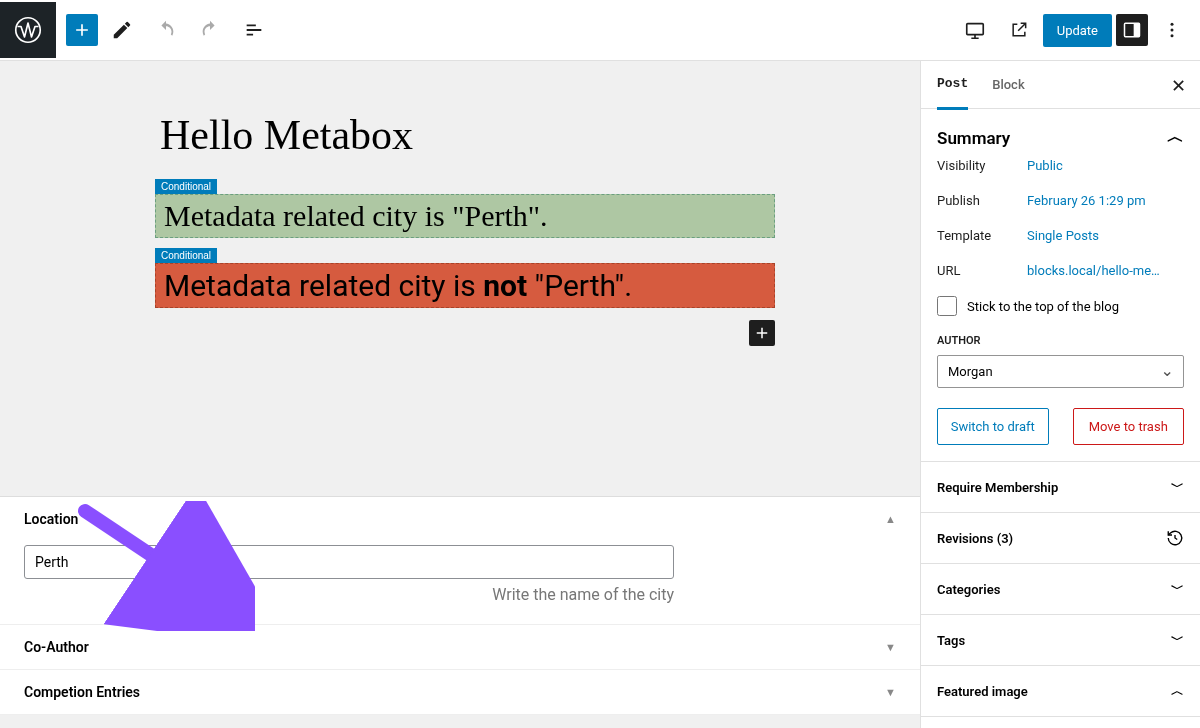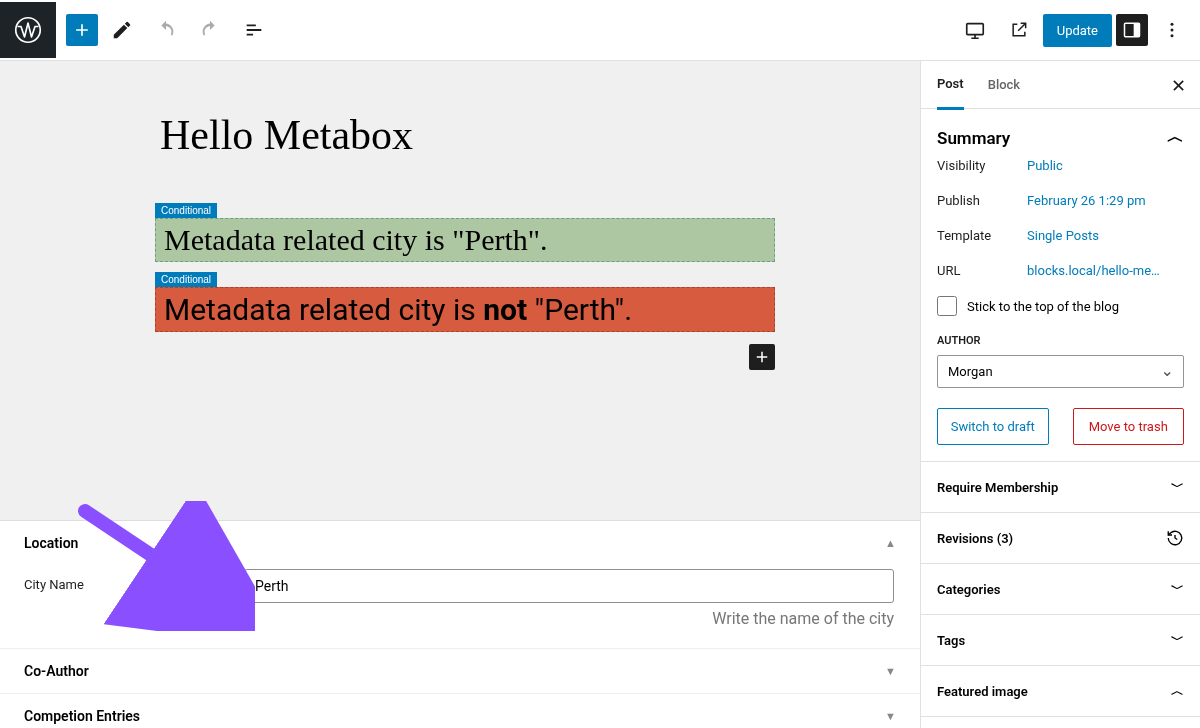--- a/index.html
+++ b/index.html
@@ -17,21 +17,21 @@
 .update-btn { background: #007cba; color: #fff; border: none; padding: 9px 14px; border-radius: 2px; font-size: 13px; cursor: pointer; }
 .square-btn { width: 32px; height: 32px; border-radius: 2px; background: #1e1e1e; color: #fff; display: flex; align-items: center; justify-content: center; cursor: pointer; }
 
 
 .main { display: flex; height: calc(728px - 56px); }
 .editor { flex: 1; overflow: auto; background: #f0f0f0; position: relative; }
 .sidebar { width: 280px; border-left: 1px solid #e0e0e0; background: #fff; overflow: auto; font-size: 13px; }
 
 
 .canvas { background: #f0f0f0; padding: 50px 0 0 0; }
-.post-title { font-family: Georgia, "Times New Roman", serif; font-size: 42px; font-weight: 400; color: #000; margin-left: 160px; margin-bottom: 40px; }
+.post-title { font-family: Georgia, "Times New Roman", serif; font-size: 42px; font-weight: 400; color: #000; margin-left: 160px; margin-bottom: 16px; }
 .block-wrap { max-width: 620px; margin-left: 155px; position: relative; }
 .cond-label { display: inline-block; background: #007cba; color: #fff; font-size: 10px; padding: 2px 6px; font-family: -apple-system, sans-serif; }
 .cond-block { font-family: Georgia, "Times New Roman", serif; font-size: 30px; padding: 4px 8px; border: 1px dashed #6b9f7f; }
 .cond-block.green { background: #aec7a3; color: #000; }
 .cond-block.red { background: #d65b3f; color: #000; margin-top: 0; border-color: #a84329; }
 .cond2-wrap { margin-top: 6px; }
 .block-add { width: 26px; height: 26px; background: #1e1e1e; color: #fff; display: flex; align-items: center; justify-content: center; border-radius: 2px; float: right; margin-top: 12px; margin-right: 0; cursor: pointer; }
 
 
 .arrow { position: absolute; left: 75px; top: 440px; color: #8a4fff; pointer-events: none; }
@@ -43,21 +43,21 @@
 .mb-body { padding: 4px 24px 20px 24px; display: flex; align-items: flex-start; }
 .mb-label { width: 220px; font-size: 13px; color: #1e1e1e; padding-top: 8px; }
 .mb-field { flex: 1; max-width: 650px; }
 .mb-input { width: 100%; padding: 8px 10px; border: 1px solid #8c8f94; border-radius: 3px; font-size: 14px; }
 .mb-desc { font-size: 16px; color: #777; margin-top: 6px; text-align: right; }
 .mb-caret { color: #888; font-size: 11px; }
 
 
 .sb-tabs { display: flex; align-items: center; border-bottom: 1px solid #e0e0e0; padding: 0 16px; position: relative; height: 48px; }
 .sb-tab { padding: 16px 0; margin-right: 24px; font-size: 13px; color: #666; cursor: pointer; font-weight: 500; }
-.sb-tab.active { color: #1e1e1e; font-weight: 600; border-bottom: 3px solid #007cba; }
+.sb-tab.active { color: #1e1e1e; font-weight: 600; border-bottom: 3px solid #007cba; font-family: Liberation Mono, monospace; }
 .sb-close { position: absolute; right: 14px; top: 14px; cursor: pointer; font-size: 18px; color: #1e1e1e; }
 .sb-section { border-bottom: 1px solid #e0e0e0; padding: 16px; }
 .sb-section-head { display: flex; justify-content: space-between; align-items: flex-end; font-weight: 600; font-size: 17px; }
 .sb-row { display: flex; padding: 10px 0; font-size: 13px; }
 .sb-row-label { width: 90px; color: #1e1e1e; }
 .sb-row-val { color: #007cba; cursor: pointer; text-align: left; }
 .sb-row-val.ellipsis { max-width: 150px; white-space: nowrap; overflow: hidden; text-overflow: ellipsis; }
 .sb-check { display: flex; align-items: center; gap: 10px; padding: 8px 0 12px 0; font-size: 13px; }
 .sb-check input { width: 20px; height: 20px; }
 .sb-subhead { font-size: 11px; text-transform: uppercase; color: #1e1e1e; font-weight: 600; margin: 6px 0 8px 0; }
@@ -169,21 +169,20 @@
       <line x1="10" y1="10" x2="145" y2="100" stroke="#8a4fff" stroke-width="14" marker-end="url(#ah)" stroke-linecap="round"></line>
     </svg>
 
     <div class="metaboxes">
       <div class="mb-panel">
         <div class="mb-head">
           <span>Location</span>
           <span class="mb-caret">▲</span>
         </div>
         <div class="mb-body">
-          <div class="mb-label">City Name</div>
           <div class="mb-field">
             <input class="mb-input" type="text" value="Perth" style="">
             <div class="mb-desc">Write the name of the city</div>
           </div>
         </div>
       </div>
       <div class="mb-panel">
         <div class="mb-head">
           <span>Co-Author</span>
           <span class="mb-caret">▼</span>

